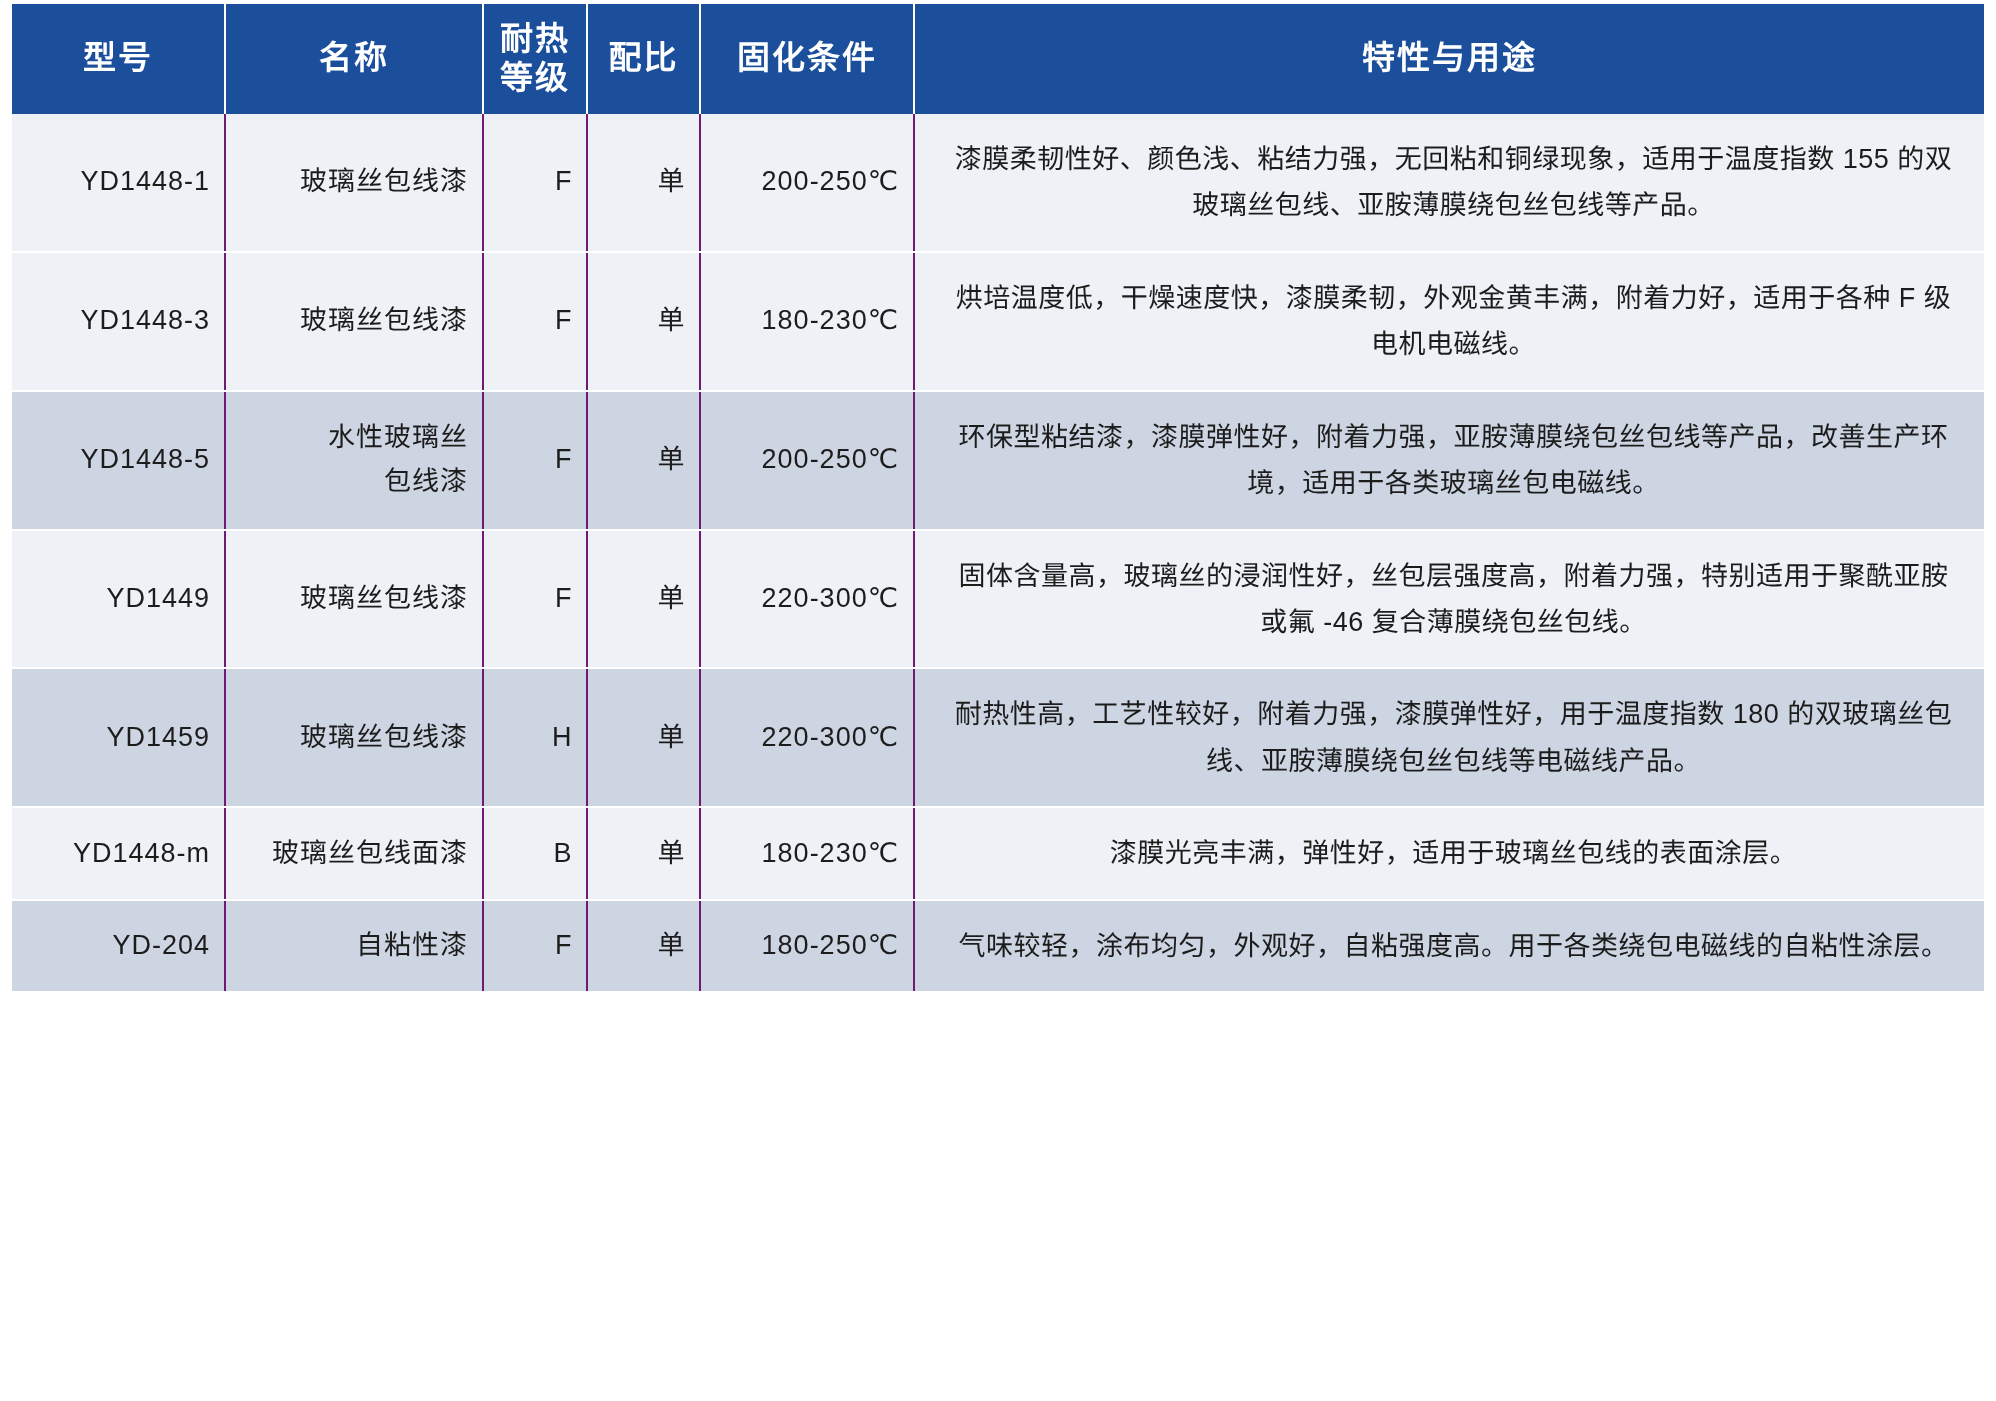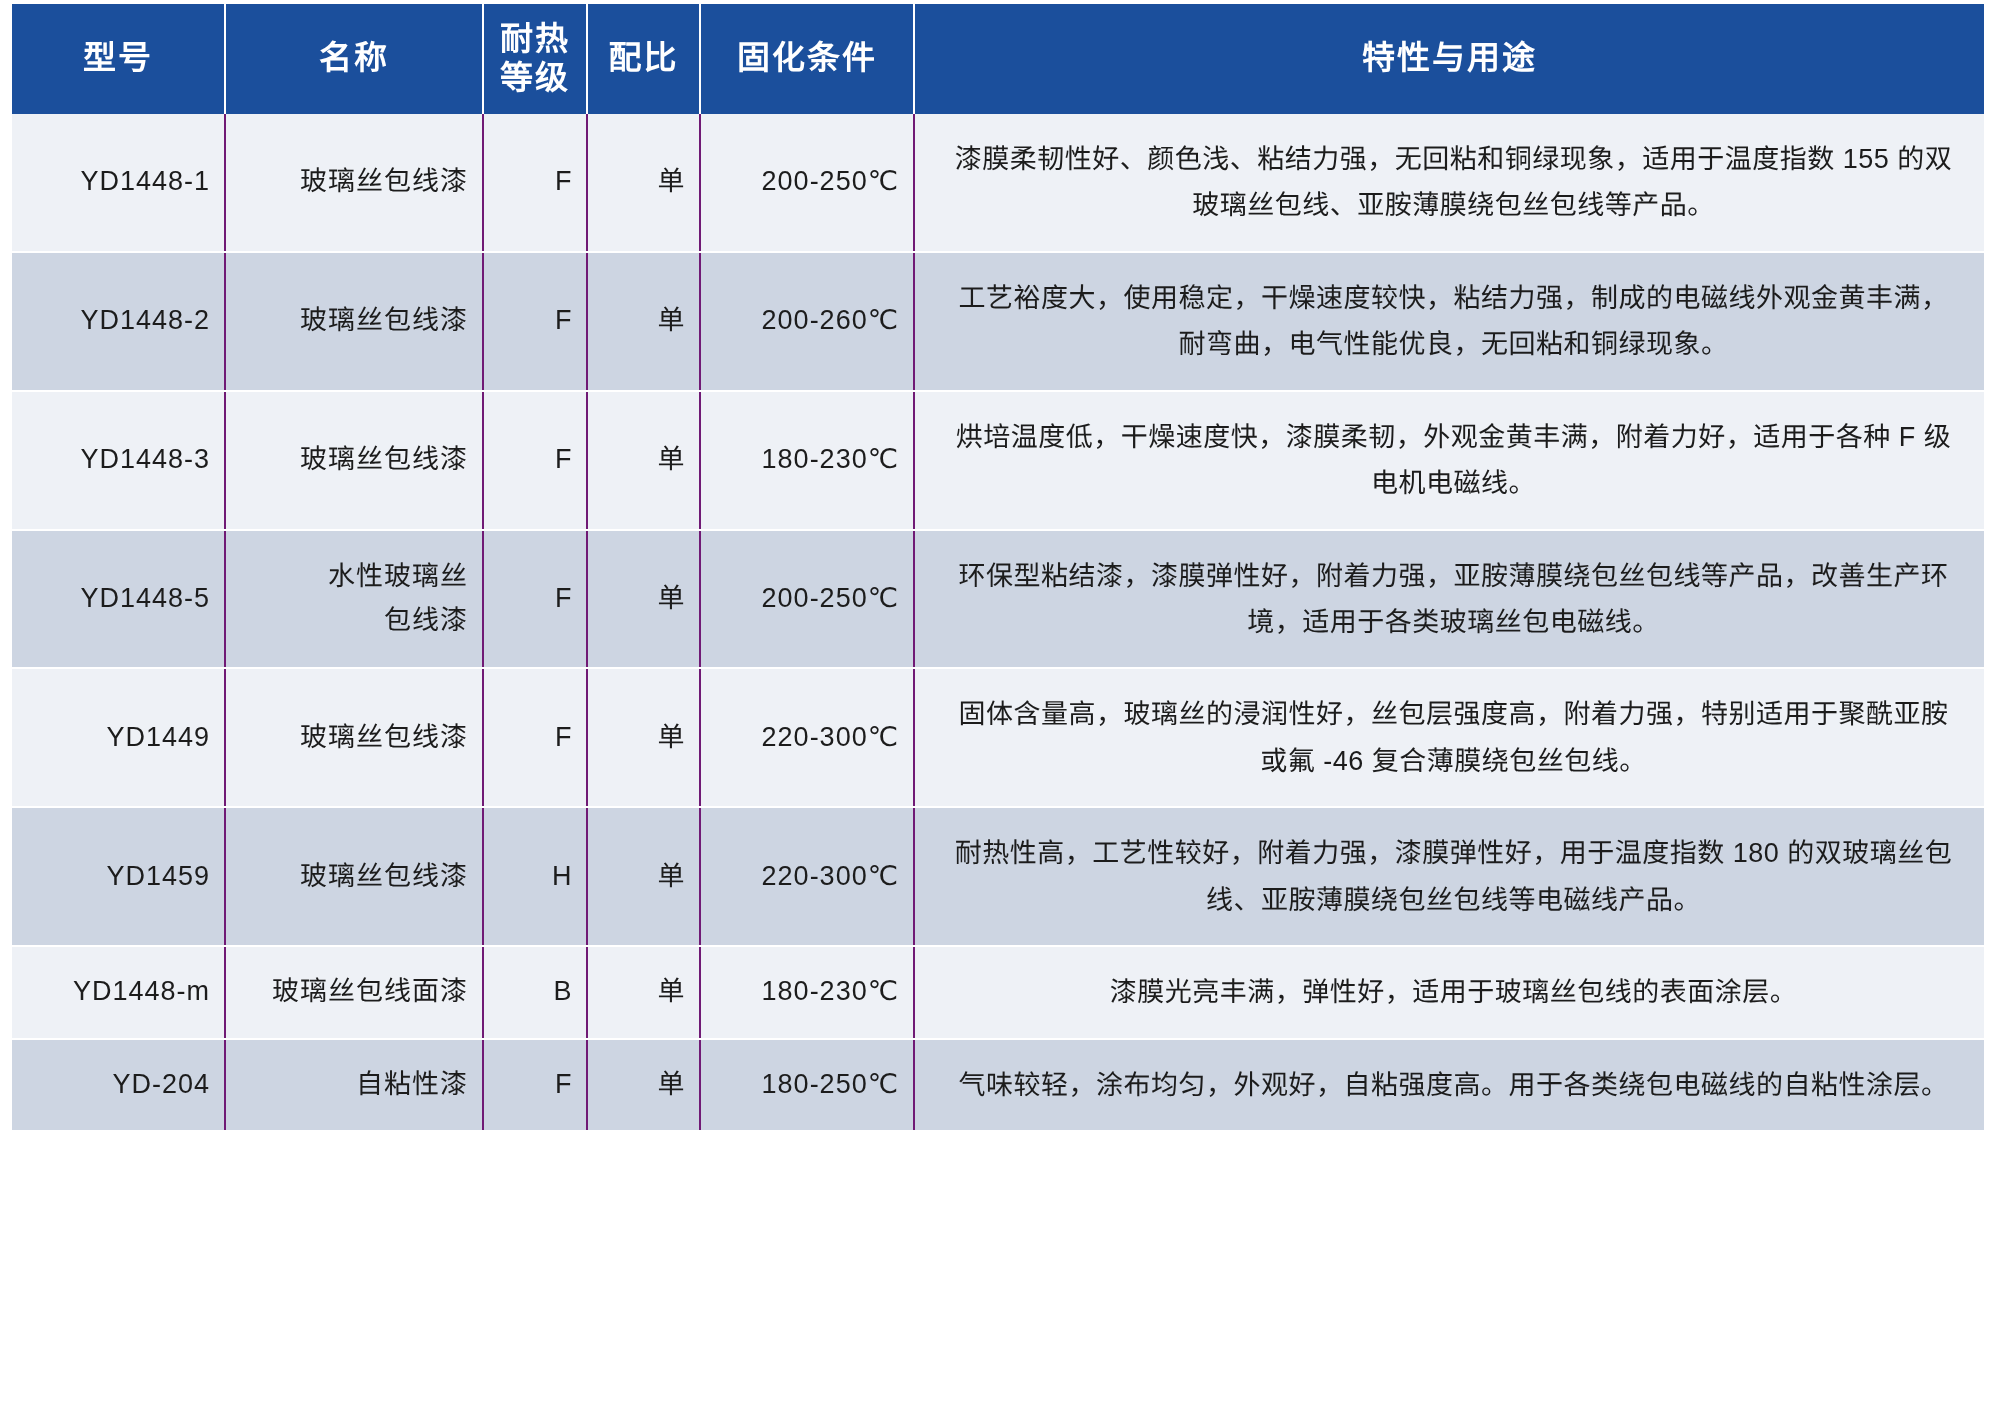--- a/index.html
+++ b/index.html
@@ -104,31 +104,20 @@
         <td class="col-model">YD1448-1</td>
         <td class="col-name">
           <span class="nm-line">玻璃丝包线漆</span>
 
         </td>
         <td class="col-heat">F</td>
         <td class="col-ratio">单</td>
         <td class="col-cure">200-250℃</td>
         <td class="col-feature">漆膜柔韧性好、颜色浅、粘结力强，无回粘和铜绿现象，适用于温度指数 155 的双玻璃丝包线、亚胺薄膜绕包丝包线等产品。</td>
       </tr>
-      <tr class="row-even">
-        <td class="col-model">YD1448-2</td>
-        <td class="col-name">
-          <span class="nm-line">玻璃丝包线漆</span>
-
-        </td>
-        <td class="col-heat">F</td>
-        <td class="col-ratio">单</td>
-        <td class="col-cure">200-260℃</td>
-        <td class="col-feature">工艺裕度大，使用稳定，干燥速度较快，粘结力强，制成的电磁线外观金黄丰满，耐弯曲，电气性能优良，无回粘和铜绿现象。</td>
-      </tr>
       <tr class="row-odd">
         <td class="col-model">YD1448-3</td>
         <td class="col-name">
           <span class="nm-line">玻璃丝包线漆</span>
 
         </td>
         <td class="col-heat">F</td>
         <td class="col-ratio">单</td>
         <td class="col-cure">180-230℃</td>
         <td class="col-feature">烘培温度低，干燥速度快，漆膜柔韧，外观金黄丰满，附着力好，适用于各种 F 级电机电磁线。</td>

